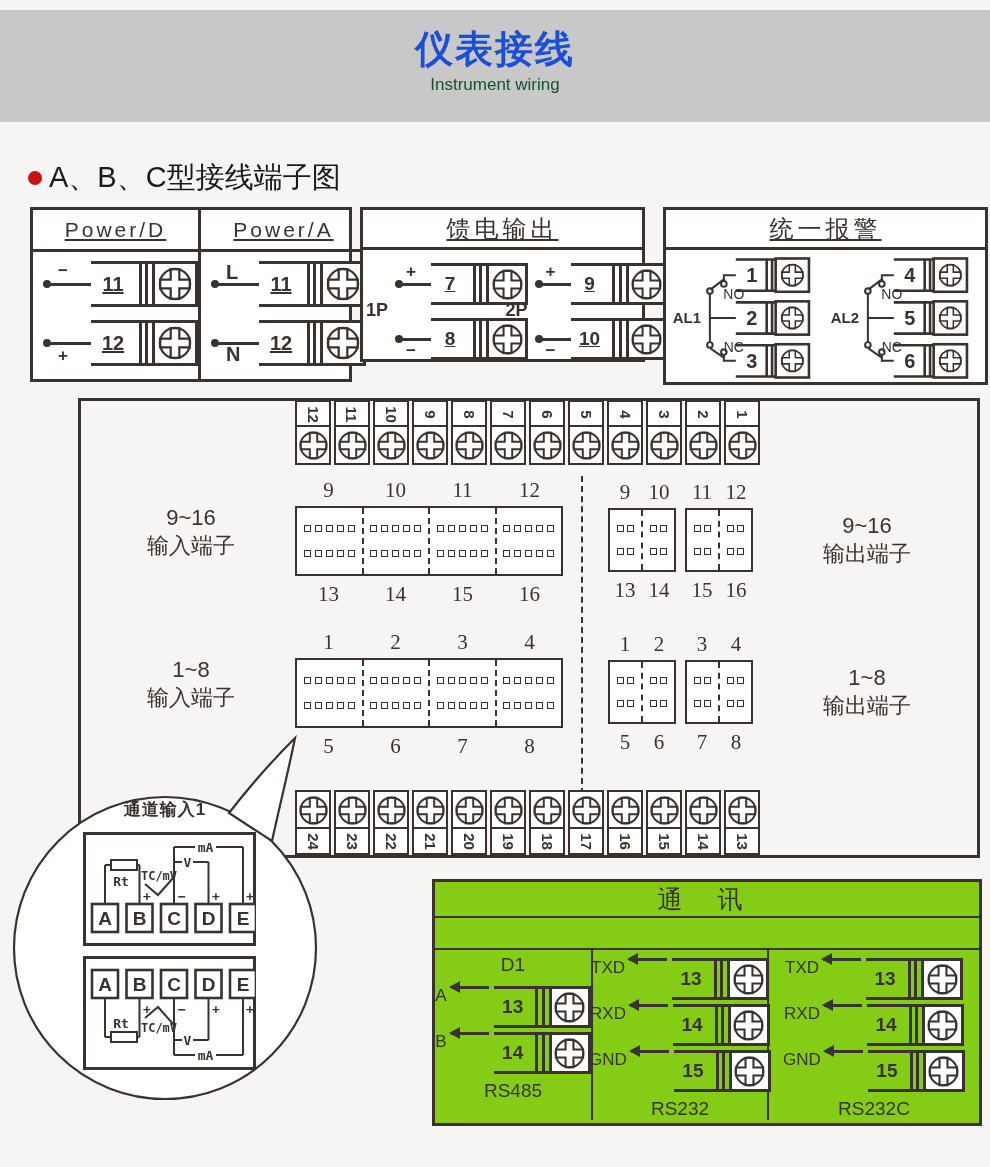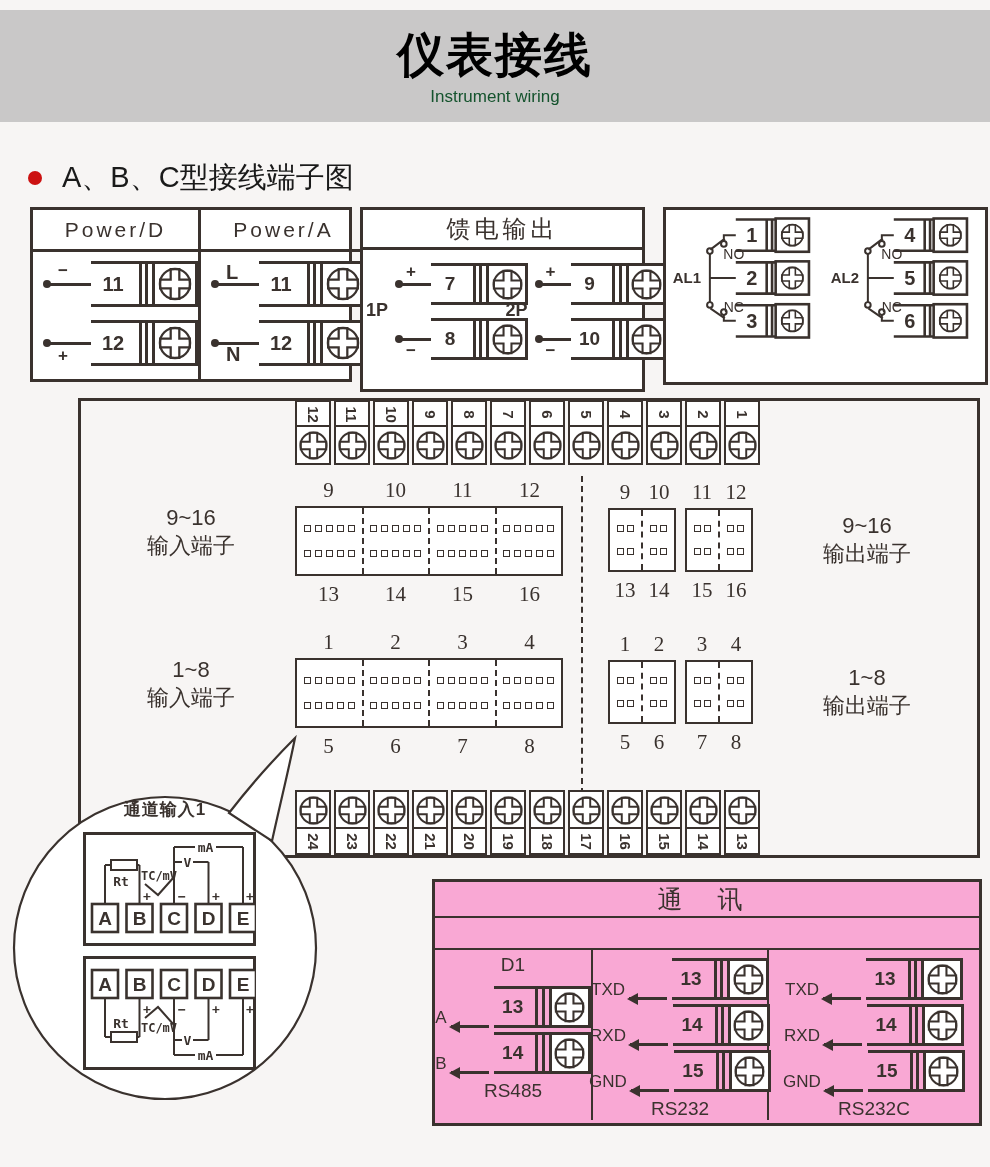--- a/index.html
+++ b/index.html
@@ -3,29 +3,29 @@
 <meta charset="utf-8">
 <style>
   :root{ --ink:#3a322e; --bg:#f7f5f4; --band:#c9c8c8; --red:#cc1111; }
   *{ box-sizing:border-box; margin:0; padding:0; }
   html,body{ background:#fff; }
   body{ font-family:"Liberation Sans", sans-serif; color:var(--ink); }
   #page{ position:relative; width:990px; height:1167px; background:var(--bg); overflow:hidden; }
 
   
   .band{ position:absolute; left:0; top:10px; width:990px; height:112px; background:var(--band); text-align:center; }
-  .band h1{ margin-top:14px; font-size:47px; font-weight:bold; color:#000000; letter-spacing:2px; }
+  .band h1{ margin-top:14px; font-size:38px; font-weight:bold; color:#1d4ed8; letter-spacing:2px; }
   .band .sub{ font-size:17px; color:#14532d; margin-top:0px; }
 
-  .sect{ position:absolute; left:28px; top:158px; display:flex; align-items:center; gap:20px; }
+  .sect{ position:absolute; left:28px; top:158px; display:flex; align-items:center; gap:7px; }
   .bullet{ width:14px; height:14px; border-radius:50%; background:var(--red); }
   .sect .stitle{ font-size:29px; color:#1a1a1a; }
 
   
-  .box{ position:absolute; border:3px solid var(--ink); background:#fff; }
+  .box{ position:absolute; border:3px solid var(--ink); background:#fff;text-decoration:underline; }
   .btitle{ height:40px; border-bottom:3px solid var(--ink); display:flex; align-items:center; justify-content:center; font-size:24px; letter-spacing:4px; }
 
   
   .tblock{ display:flex; align-items:stretch; height:46px; }
   .tblock .tnum{ width:44px; border-top:3px solid var(--ink); border-bottom:3px solid var(--ink);
                  display:flex; align-items:center; justify-content:center; font-size:20px; font-weight:bold; }
   .tblock .tbars{ width:17px; border-top:3px solid var(--ink); border-bottom:3px solid var(--ink);
                   display:flex; justify-content:space-evenly; }
   .tblock .tbar{ width:3px; background:var(--ink); }
   .tblock .tscrew{ width:46px; border:3px solid var(--ink); display:flex; align-items:center; justify-content:center; background:#fff; }
@@ -85,28 +85,28 @@
   .outblock{ position:absolute; width:68px; height:64px; border:2.6px solid var(--ink); background:#fff; display:flex; }
   .outgroup{ flex:1; display:flex; flex-direction:column; justify-content:space-evenly; border-right:2px dashed var(--ink); padding:0 4px; }
   .outgroup:last-child{ border-right:none; }
 
   .dashline{ position:absolute; width:0; border-left:2.6px dashed var(--ink); }
 
   
   .callout-label{ position:absolute; width:210px; text-align:center; font-weight:bold; font-size:17px; letter-spacing:1px; }
 
   
-  .comm{ position:absolute; left:432px; top:879px; width:550px; height:247px; border:3px solid var(--ink); background:#f9a8d4; }
+  .comm{ position:absolute; left:432px; top:879px; width:550px; height:247px; border:3px solid var(--ink); background:#84cc16; }
   .ctitle{ height:36px; border-bottom:2.6px solid var(--ink); display:flex; align-items:center; justify-content:center; font-size:25px; letter-spacing:14px; }
   .chead{ display:grid; grid-template-columns:158px 176px 1fr; height:32px; border-bottom:2.6px solid var(--ink); }
   .chead div{ display:flex; align-items:center; justify-content:center; font-size:19px;margin-top:36px; }
   .cbody{ display:grid; grid-template-columns:158px 176px 1fr; height:170px; }
   .chead div:nth-child(-n+2), .cbody > div:nth-child(-n+2){ border-right:2.6px solid var(--ink); }
   .commcol{ display:flex; flex-direction:column; align-items:center; gap:4px; }
-  .commrow{ display:flex; align-items:flex-end; }
+  .commrow{ display:flex; align-items:flex-start; }
   .clabel{ font-size:17px; text-align:right; margin-right:4px; }
   .arrow{ position:relative; width:38px; height:2.6px; background:var(--ink); margin-right:5px; }
   .arrow::before{ content:""; position:absolute; left:-2px; top:-4.7px; width:0; height:0;
                   border-top:6px solid transparent; border-bottom:6px solid transparent; border-right:11px solid var(--ink); }
   .ccaption{ font-size:19px; margin-top:2px; }
 
   svg .ln{ stroke:var(--ink); stroke-width:2.6; fill:none; }
   svg .thin{ stroke:var(--ink); stroke-width:2; fill:none; }
   svg .bx{ fill:#fff; stroke:var(--ink); stroke-width:2.6; }
   svg text{ fill:var(--ink); }
@@ -220,21 +220,21 @@
           <div class="tscrew">
               <svg width="36" height="36">
                 <use href="#screwplus" width="36" height="36"></use>
               </svg>
             </div>
         </div>
       </div>
     </div>
   </div>
 
-  <div class="box" style="left:360px;top:207px;width:285px;height:185px">
+  <div class="box" style="left:360px;top:207px;width:285px;height:155px">
     <div class="btitle">馈电输出</div>
     <div class="fbody">
       <div class="fgroup">
         <span class="glabel">1P</span>
         <div class="frow">
           <div class="wire">
               <span class="dot"></span>
               <span class="line"></span>
             <span class="sign">+</span>
             </div>
@@ -309,20 +309,21 @@
                   <use href="#screwplus" width="33" height="33"></use>
                 </svg>
               </div>
           </div>
         </div>
       </div>
     </div>
   </div>
 
   <div class="box" style="left:663px;top:207px;width:325px;height:178px">
+    <div class="btitle">统一报警</div>
     <div class="abody">
       <svg width="158" height="132" viewBox="0 0 158 132">
         <path class="ln" d="M66,6.3 H106 M66,37.7 H106 M66,49.3 H106 M66,80.7 H106 M66,92.3 H106 M66,123.7 H106"></path>
         <path class="ln" d="M97,6.3 V37.7 M102.4,6.3 V37.7 M97,49.3 V80.7 M102.4,49.3 V80.7 M97,92.3 V123.7 M102.4,92.3 V123.7"></path>
         <rect class="bx" x="106" y="5.3" width="33.4" height="33.4"></rect>
           <use href="#screwplus" x="110" y="9.3" width="25.4" height="25.4"></use>
         <rect class="bx" x="106" y="48.3" width="33.4" height="33.4"></rect>
           <use href="#screwplus" x="110" y="52.3" width="25.4" height="25.4"></use>
         <rect class="bx" x="106" y="91.3" width="33.4" height="33.4"></rect>
           <use href="#screwplus" x="110" y="95.3" width="25.4" height="25.4"></use>

